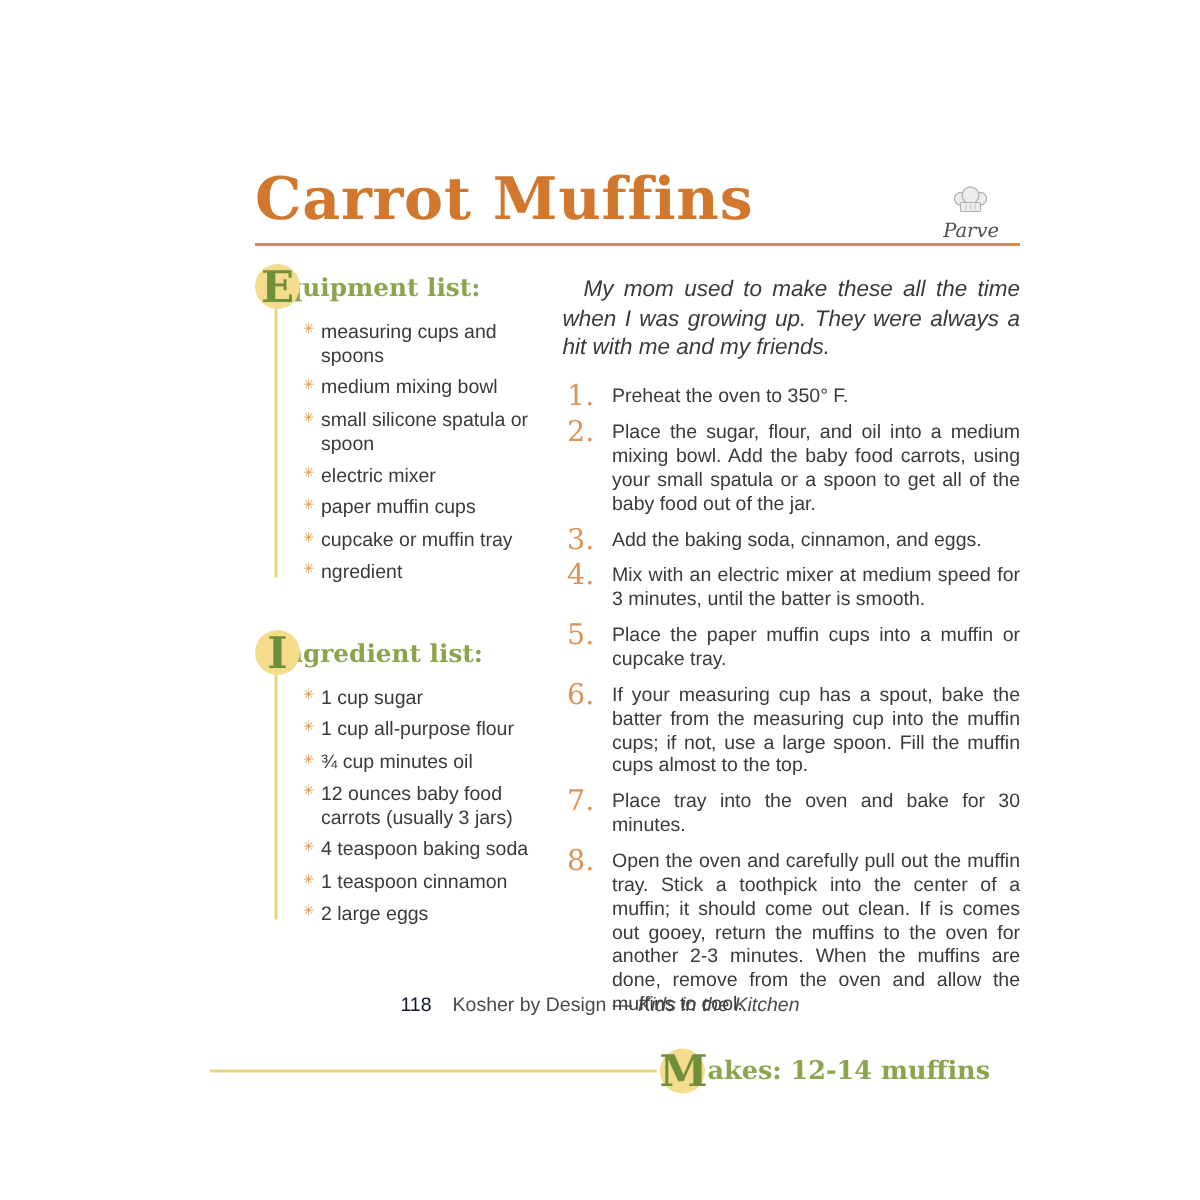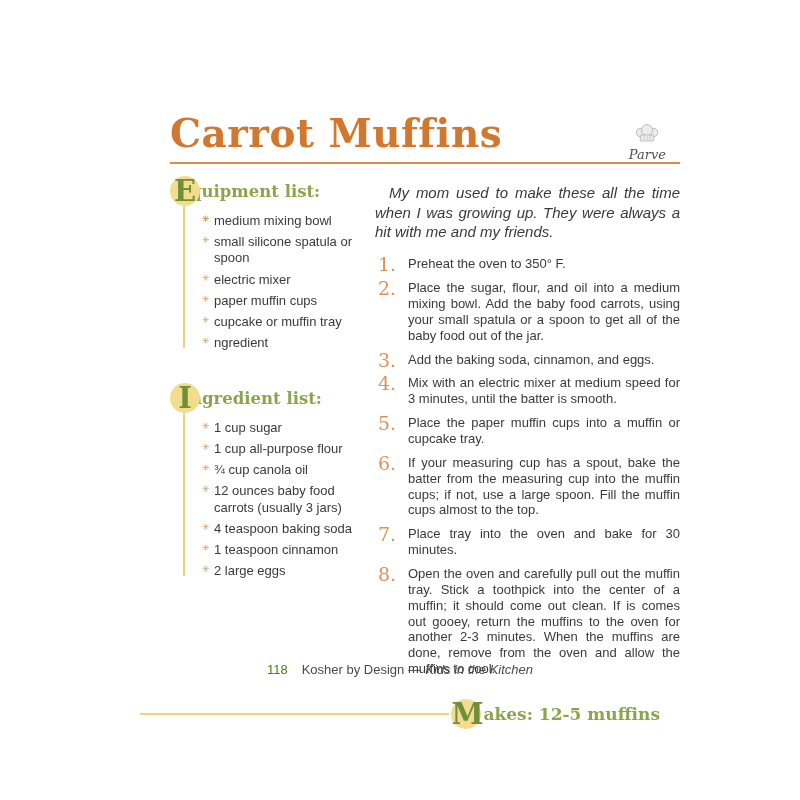--- a/index.html
+++ b/index.html
@@ -75,21 +75,21 @@
   .makes-text {
     flex:none; margin-left:2px; font-family:"DejaVu Serif", serif;
     font-weight:700; font-size:17px; color:#8ca44c;
   }
 
   
   .page-footer {
     position:absolute; left:0; top:662px; width:100%;
     text-align:center; font-size:13px; color:#4a4a4a;
   }
-  .page-footer .page-num { color:#4d7c0f; margin-right:14px; }
+  .page-footer .page-num { color:#0f172a; margin-right:14px; }
   .page-footer .sep { margin:0 4px; }
   .page-footer .book-sub { font-style:italic;text-align:center; }
 </style>
 </head>
 <body>
 
 <div class="page">
   <div class="content">
 
     <div class="recipe-header">
@@ -114,20 +114,21 @@
       <div class="col-left">
 
         <div class="list-section">
           <span class="section-circle"><span class="section-initial">E</span></span>
           <div class="section-heading">quipment list:</div>
           <div class="rail"></div>
           <ul class="item-list">
 
               <li>
                 <span class="bullet">✳</span>
+                <span>measuring cups and spoons</span>
               </li>
 
               <li>
                 <span class="bullet">✳</span>
                 <span>medium mixing bowl</span>
               </li>
 
               <li>
                 <span class="bullet">✳</span>
                 <span>small silicone spatula or spoon</span>
@@ -166,21 +167,21 @@
                 <span>1 cup sugar</span>
               </li>
 
               <li>
                 <span class="bullet">✳</span>
                 <span>1 cup all-purpose flour</span>
               </li>
 
               <li>
                 <span class="bullet">✳</span>
-                <span>¾ cup canola oil</span>
+                <span>¾ cup minutes oil</span>
               </li>
 
               <li>
                 <span class="bullet">✳</span>
                 <span>12 ounces baby food carrots (usually 3 jars)</span>
               </li>
 
               <li>
                 <span class="bullet">✳</span>
                 <span>4 teaspoon baking soda</span>
@@ -245,21 +246,21 @@
               <span>Open the oven and carefully pull out the muffin tray. Stick a toothpick into the center of a muffin; it should come out clean. If is comes out gooey, return the muffins to the oven for another 2-3 minutes. When the muffins are done, remove from the oven and allow the muffins to cool.</span>
             </div>
           </div>
       </div>
 
     </div>
 
     <div class="makes-row">
       <div class="makes-line"></div>
       <span class="makes-circle"><span class="section-initial">M</span></span>
-      <span class="makes-text">akes: 12-5 muffins</span>
+      <span class="makes-text">akes: 12-14 muffins</span>
     </div>
 
   </div>
 
   <div class="page-footer">
     <span class="page-num">118</span><span>Kosher by Design</span><span class="sep">—</span><span class="book-sub">Kids in the Kitchen</span>
   </div>
 </div>
 
 </body></html>

